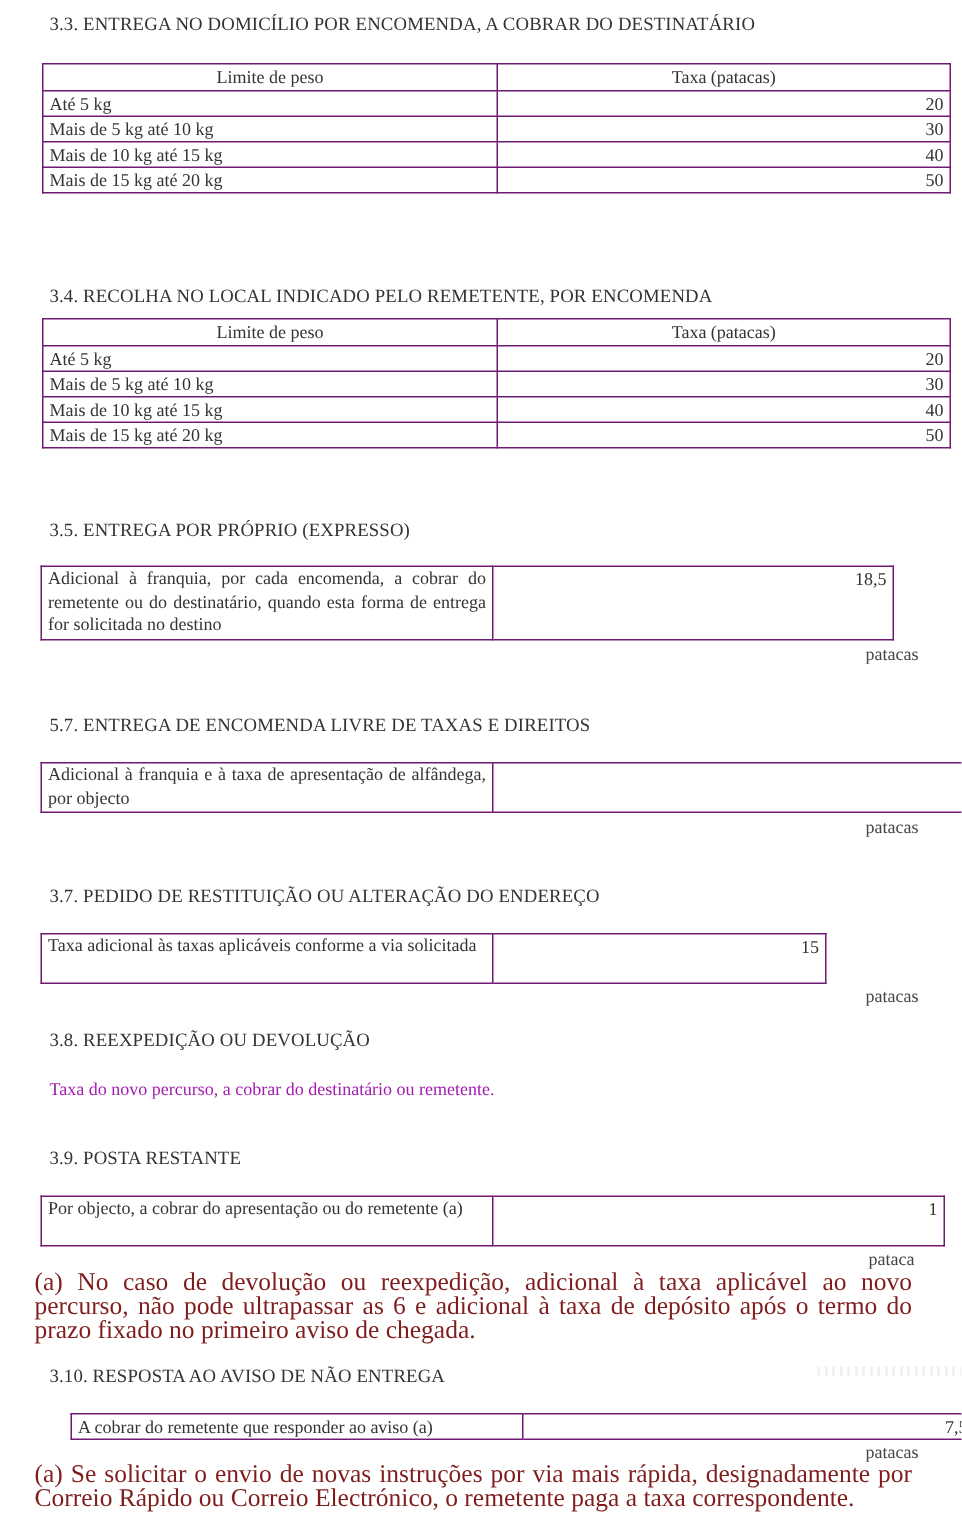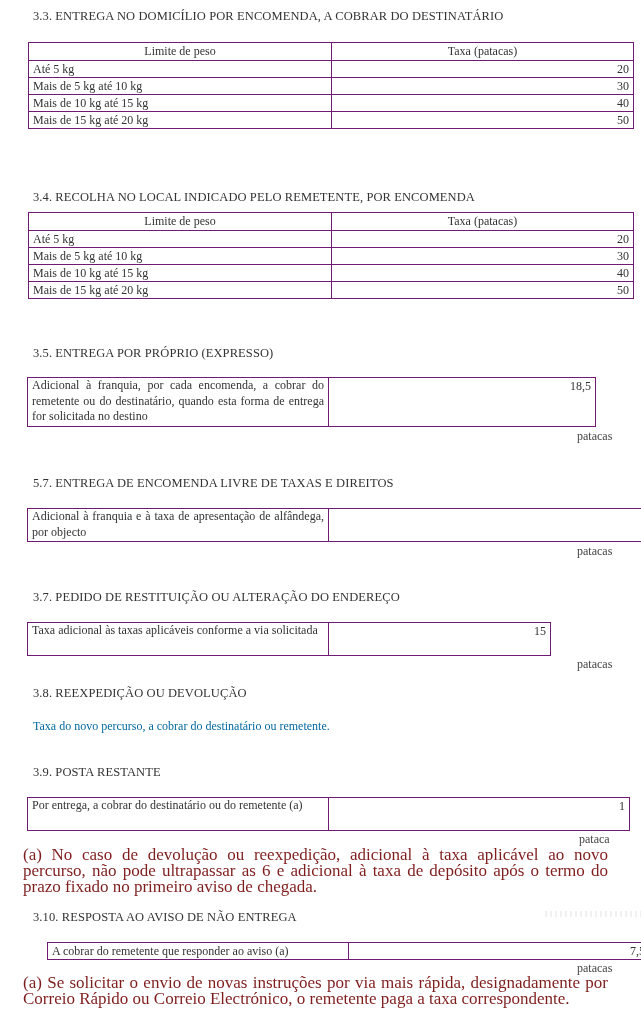--- a/index.html
+++ b/index.html
@@ -20,21 +20,21 @@
     border: 1px solid #701a75; padding: 0 4px; line-height: 16px; font-weight: normal;
     vertical-align: top; color: #333;
   }
   table.grid th { text-align: center; height: 17px; }
   table.grid td.num { text-align: right; }
   table.grid td.desc { text-align: justify; line-height: 15.5px; }
   .unit {
     position: absolute; font-size: 12px; color: #444; white-space: nowrap;
   }
   .para {
-    position: absolute; left: 33px; font-size: 12px; color: #0369a1; line-height: 16px; text-align: center;
+    position: absolute; left: 33px; font-size: 12px; color: #a21caf; line-height: 16px; text-align: center;
   }
   .note {
     position: absolute; left: 23px; width: 585px; font-size: 17px; color: #7f1d1d;
     line-height: 16px; text-align: justify;
   }
   .noise {
     position: absolute; background: repeating-linear-gradient(90deg, #e6e6e6 0 2px, transparent 2px 5px);
     opacity: 0.6;
   }
 </style>
@@ -126,21 +126,21 @@
   </table>
 <div class="unit" style="left:577px; top:657px;">patacas</div>
 
 <div class="heading" style="top:686px;">3.8. REEXPEDIÇÃO OU DEVOLUÇÃO</div>
 <div class="para" style="top:718px;">Taxa do novo percurso, a cobrar do destinatário ou  remetente.</div>
 
 <div class="heading" style="top:765px;">3.9. POSTA RESTANTE</div>
 <table class="grid" style="left:27px; top:797px; width:603px; height:34px;">
   <tbody>
       <tr>
-    <td class="desc" style="width:292px;">Por entrega, a cobrar do destinatário ou do remetente (a)</td>
+    <td class="desc" style="width:292px;">Por objecto, a cobrar do apresentação ou do remetente (a)</td>
     <td class="num">1</td>
   </tr>
 </tbody>
   </table>
 <div class="unit" style="left:579px; top:832px;">pataca</div>
 <div class="note" style="top:847px;">(a) No caso de devolução ou reexpedição, adicional à taxa aplicável ao novo percurso, não pode ultrapassar as 6 e adicional à taxa de depósito após o termo do prazo fixado no primeiro aviso de chegada.</div>
 
 <div class="noise" style="left:545px; top:911px; width:96px; height:6px;"></div>
 <div class="heading" style="top:910px;">3.10. RESPOSTA AO AVISO DE NÃO ENTREGA</div>
 <table class="grid" style="left:27px; top:942px; width:603px; height:18px;margin-left:20px;">

